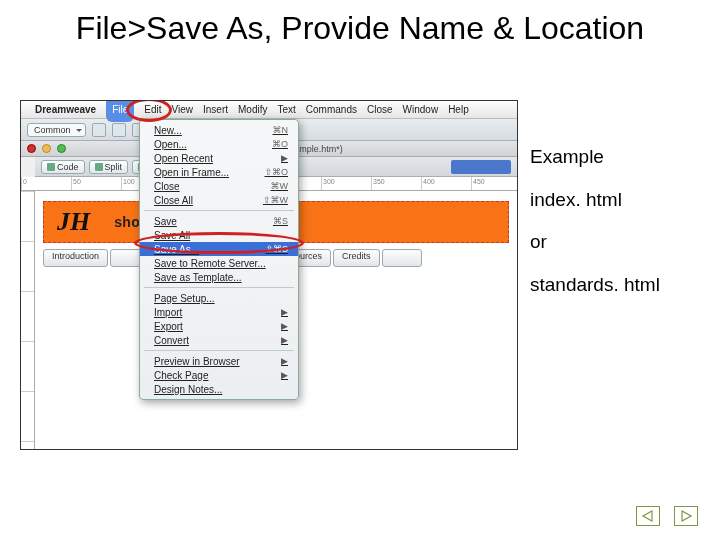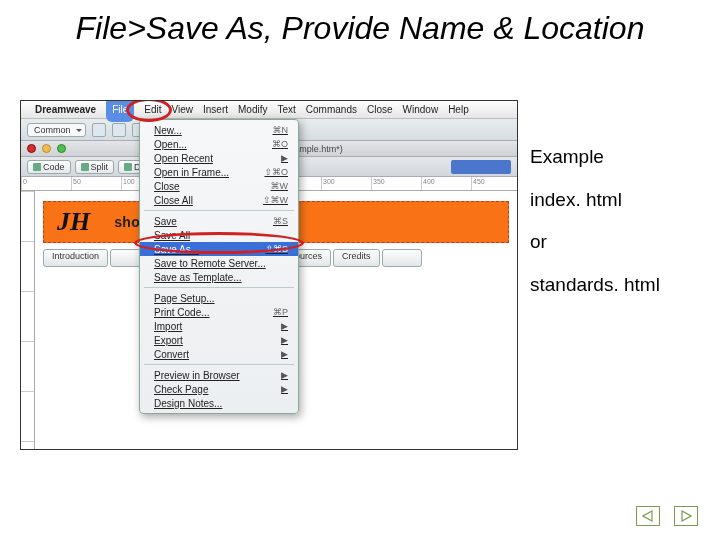--- a/index.html
+++ b/index.html
@@ -1,34 +1,34 @@
 <!DOCTYPE html>
 <html><head>
 <meta charset="utf-8">
 <style>
   * { box-sizing: border-box; margin: 0; padding: 0; }
   body { width: 720px; height: 540px; font-family: Arial, sans-serif; background: #fff; position: relative; }
-  .title { font-size: 32px; text-align: center; padding: 8px 20px 10px; line-height: 1.25; font-style: italic; }
+  .title { font-size: 32px; text-align: center; padding: 8px 20px 10px; line-height: 1.25; }
   .stage { position: absolute; left: 20px; top: 100px; width: 498px; height: 350px; background: #f0f0f0; border: 1px solid #333; overflow: hidden; font-family: "Lucida Grande", Arial, sans-serif; }
   .mac-menubar { height: 18px; background: linear-gradient(#fdfdfd,#e6e6e6); border-bottom: 1px solid #bbb; display: flex; align-items: center; font-size: 10px; padding: 0 4px; gap: 10px; color: #222; }
   .mac-menubar .apple { font-size: 12px; }
   .mac-menubar .app { font-weight: bold; }
   .mac-menubar .mitem { cursor: default; }
   .mac-menubar .mitem.active { background: #5a8ee6; color: #fff; padding: 7px 6px; border-radius: 6px; position: relative; }
   .ring-file { position: absolute; border: 3px solid #d02020; border-radius: 50%; width: 46px; height: 24px; left: 105px; top: -3px; z-index: 30; pointer-events: none; }
   .toolbar1 { height: 22px; background: linear-gradient(#e8ecee,#d6dde2); border-bottom: 1px solid #aab; display: flex; align-items: center; font-size: 10px; padding: 0 6px; gap: 6px; color: #333; }
   .toolbar1 .combo { border: 1px solid #9aa; background: #f7f9fa; padding: 1px 14px 1px 6px; border-radius: 3px; position: relative; font-size: 9px; }
   .toolbar1 .combo::after { content: ""; position: absolute; right: 3px; top: 5px; border: 3px solid transparent; border-top-color: #556; }
   .toolbar1 .tico { width: 14px; height: 14px; background: #dfe7ee; border: 1px solid #9aa; border-radius: 2px; }
   .toolbar1 .spacer { flex: 1; }
   .doc-titlebar { height: 16px; background: linear-gradient(#e3e5e7,#cfd3d7); border-bottom: 1px solid #aaa; display: flex; align-items: center; font-size: 9px; color: #444; padding-left: 6px; gap: 6px; }
   .doc-titlebar .dot { width: 9px; height: 9px; border-radius: 50%; background: #c33; border: 1px solid #900; }
   .doc-titlebar .dot.y { background: #eb5; border-color: #b82; }
   .doc-titlebar .dot.g { background: #5b5; border-color: #282; }
-  .toolbar2 { height: 20px; background: linear-gradient(#e5e8eb,#d2d7dc); border-bottom: 1px solid #aab; display: flex; align-items: center; font-size: 9px; padding: 0 6px; gap: 4px; color: #333; }
+  .toolbar2 { height: 20px; background: linear-gradient(#e5e8eb,#d2d7dc); border-bottom: 1px solid #aab; display: flex; align-items: center; font-size: 9px; padding: 0 6px; gap: 4px; color: #333; margin-left: 14px; }
   .toolbar2 .btn { border: 1px solid #9aa; background: linear-gradient(#fff,#e3e8ec); padding: 1px 5px; border-radius: 3px; display: flex; align-items: center; gap: 2px; }
   .toolbar2 .tiny { width: 8px; height: 8px; background: #6a8; border-radius: 1px; }
   .toolbar2 .title-chip { margin-left: 10px; border: 1px solid #9aa; background: #f7f9fa; padding: 1px 10px; border-radius: 3px; font-size: 9px; }
   .toolbar2 .spacer { flex: 1; }
   .toolbar2 .rightblock { width: 60px; height: 14px; background: #4a77cc; border-radius: 2px; }
   .ruler-h { height: 14px; background: #fff; border-bottom: 1px solid #aaa; position: relative; font-size: 7px; color: #888; overflow: hidden; }
   .ruler-h .tick { position: absolute; top: 0; width: 1px; height: 100%; background: #ccc; }
   .ruler-h .num { position: absolute; top: 1px; }
   .canvas { position: absolute; left: 14px; right: 0; top: 90px; bottom: 0; background: #fff; }
   .ruler-v { position: absolute; left: 0; top: 90px; bottom: 0; width: 14px; background: #fff; border-right: 1px solid #aaa; font-size: 7px; color: #888; overflow: hidden; }
@@ -207,24 +207,20 @@
       <div class="row">
         <span>Save as Template...</span>
         <span class="sc"></span>
       </div>
       <div class="sep"></div>
       <div class="row">
         <span>Page Setup...</span>
         <span class="sc"></span>
       </div>
       <div class="row">
-        <span>Print Code...</span>
-        <span class="sc">⌘P</span>
-      </div>
-      <div class="row">
         <span>Import</span>
         <span class="arrow">▶</span>
       </div>
       <div class="row">
         <span>Export</span>
         <span class="arrow">▶</span>
       </div>
       <div class="row">
         <span>Convert</span>
         <span class="arrow">▶</span>

